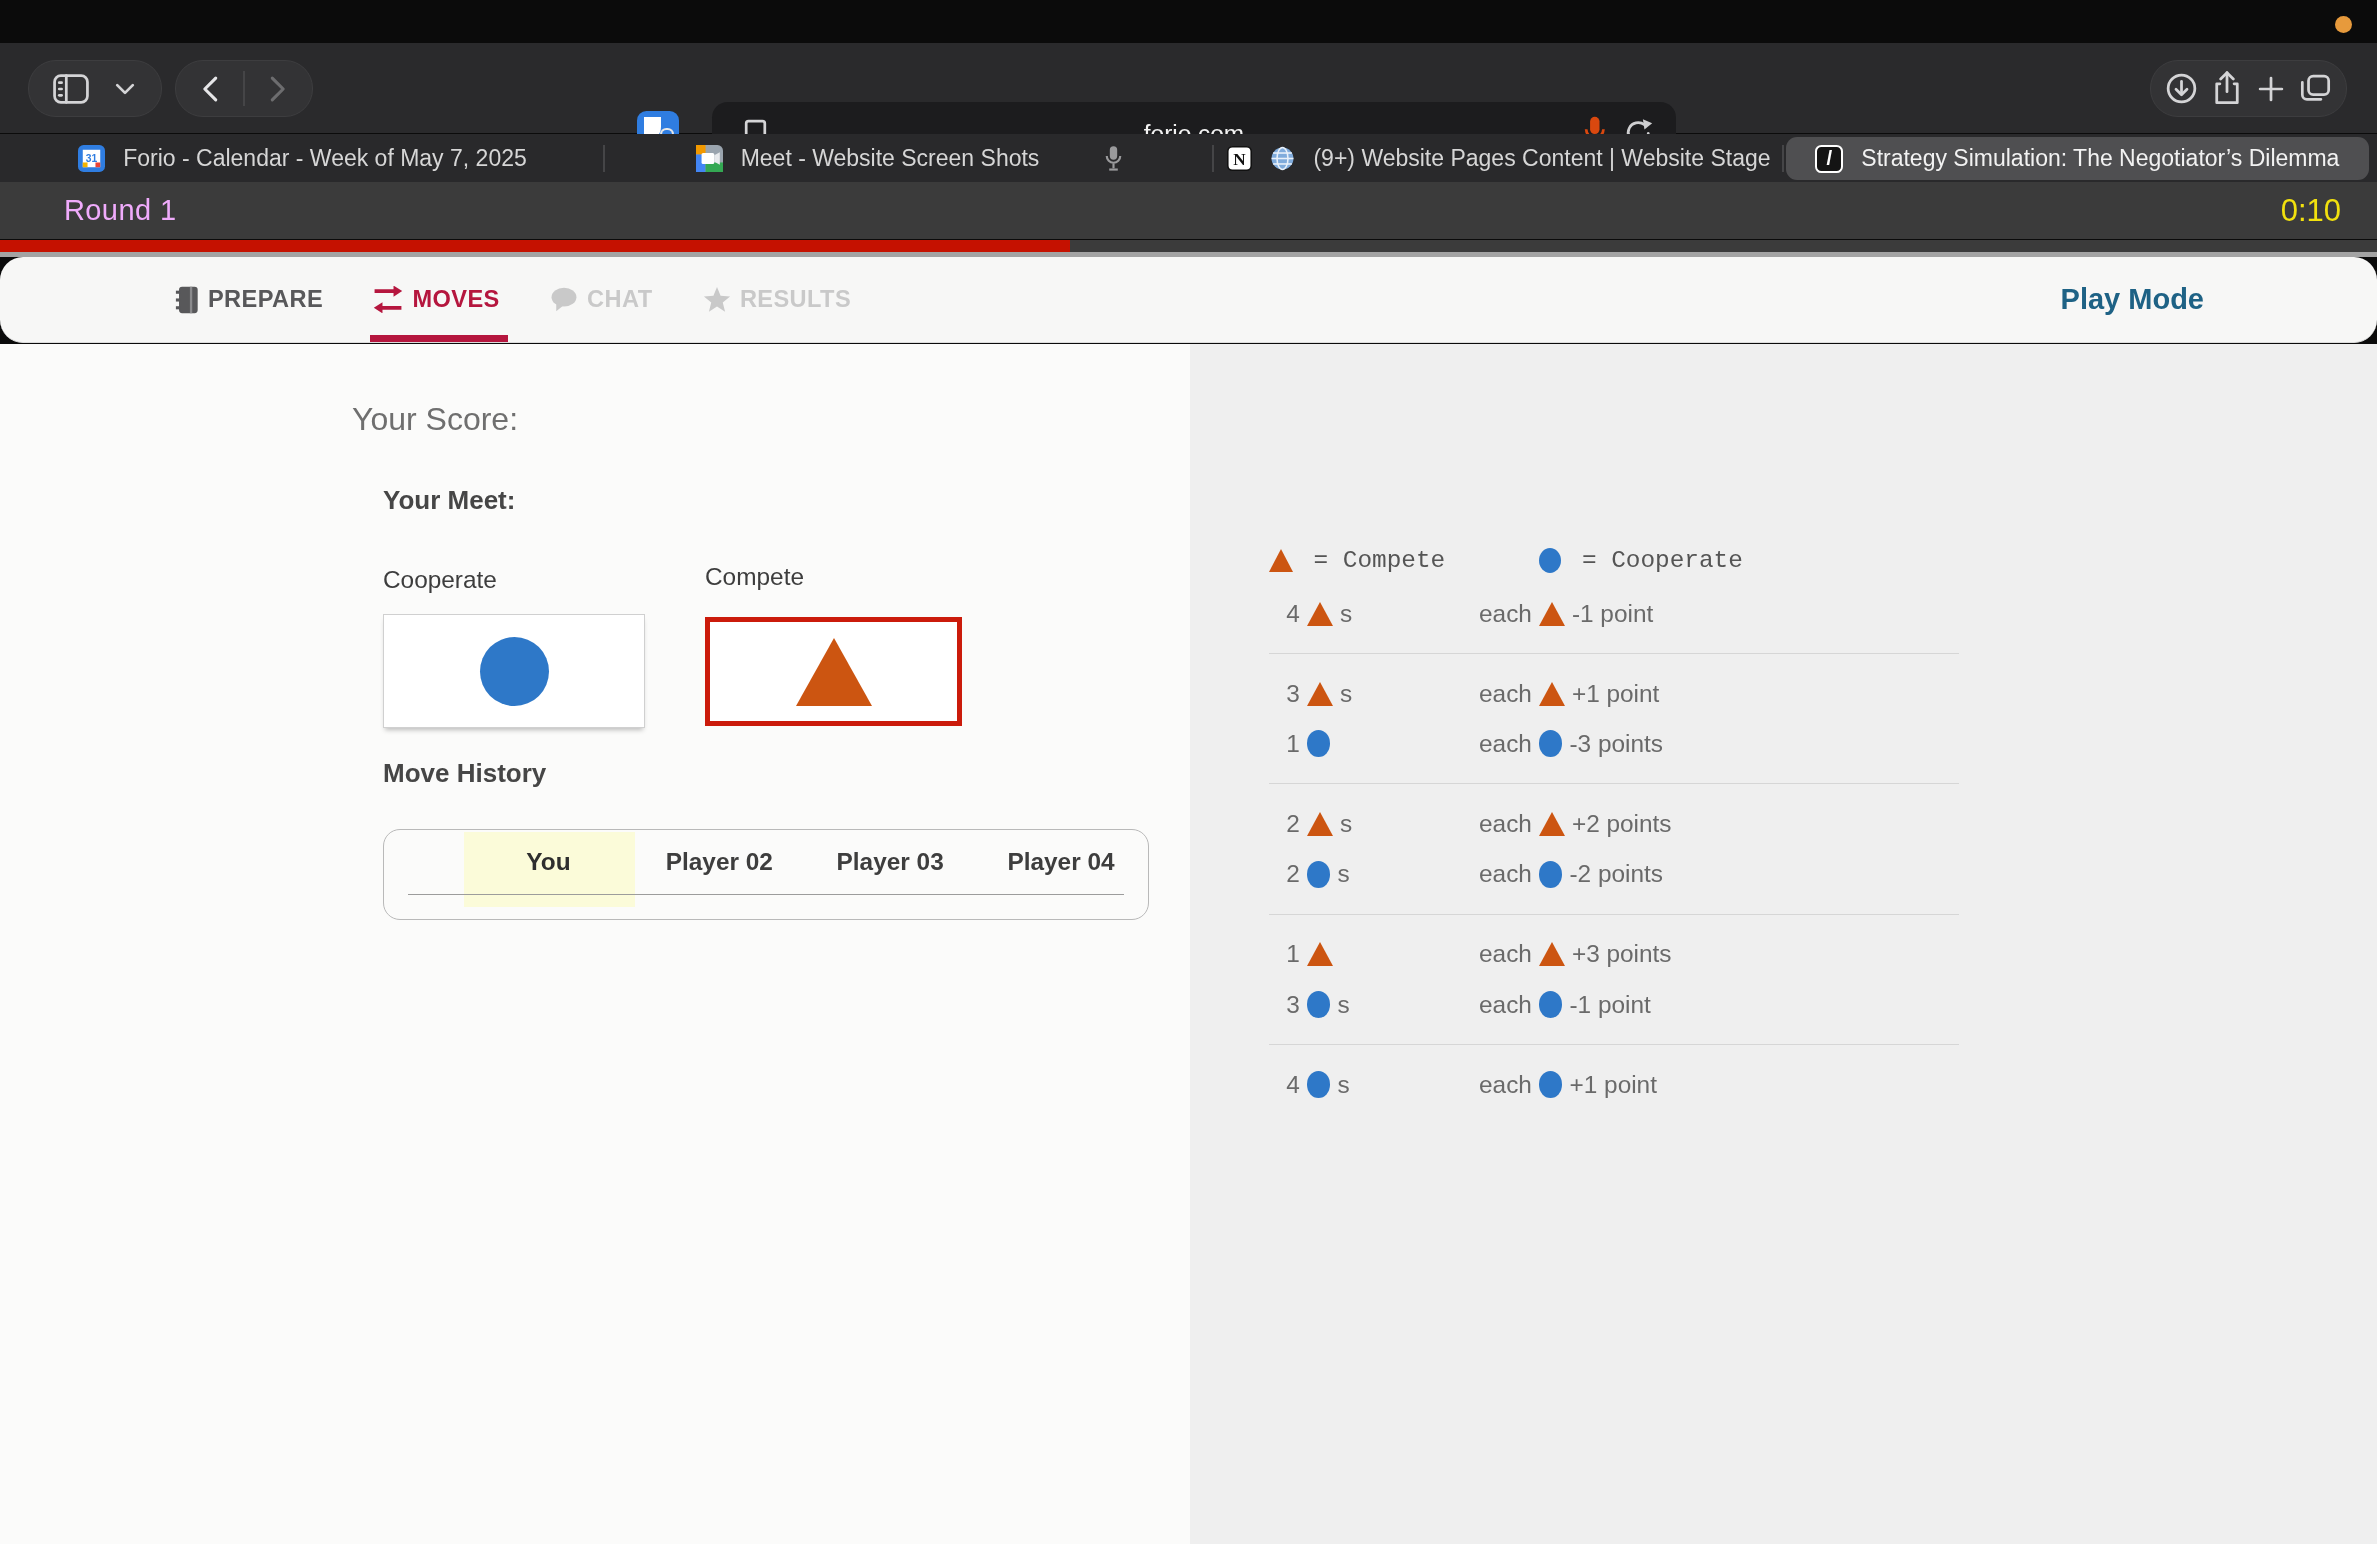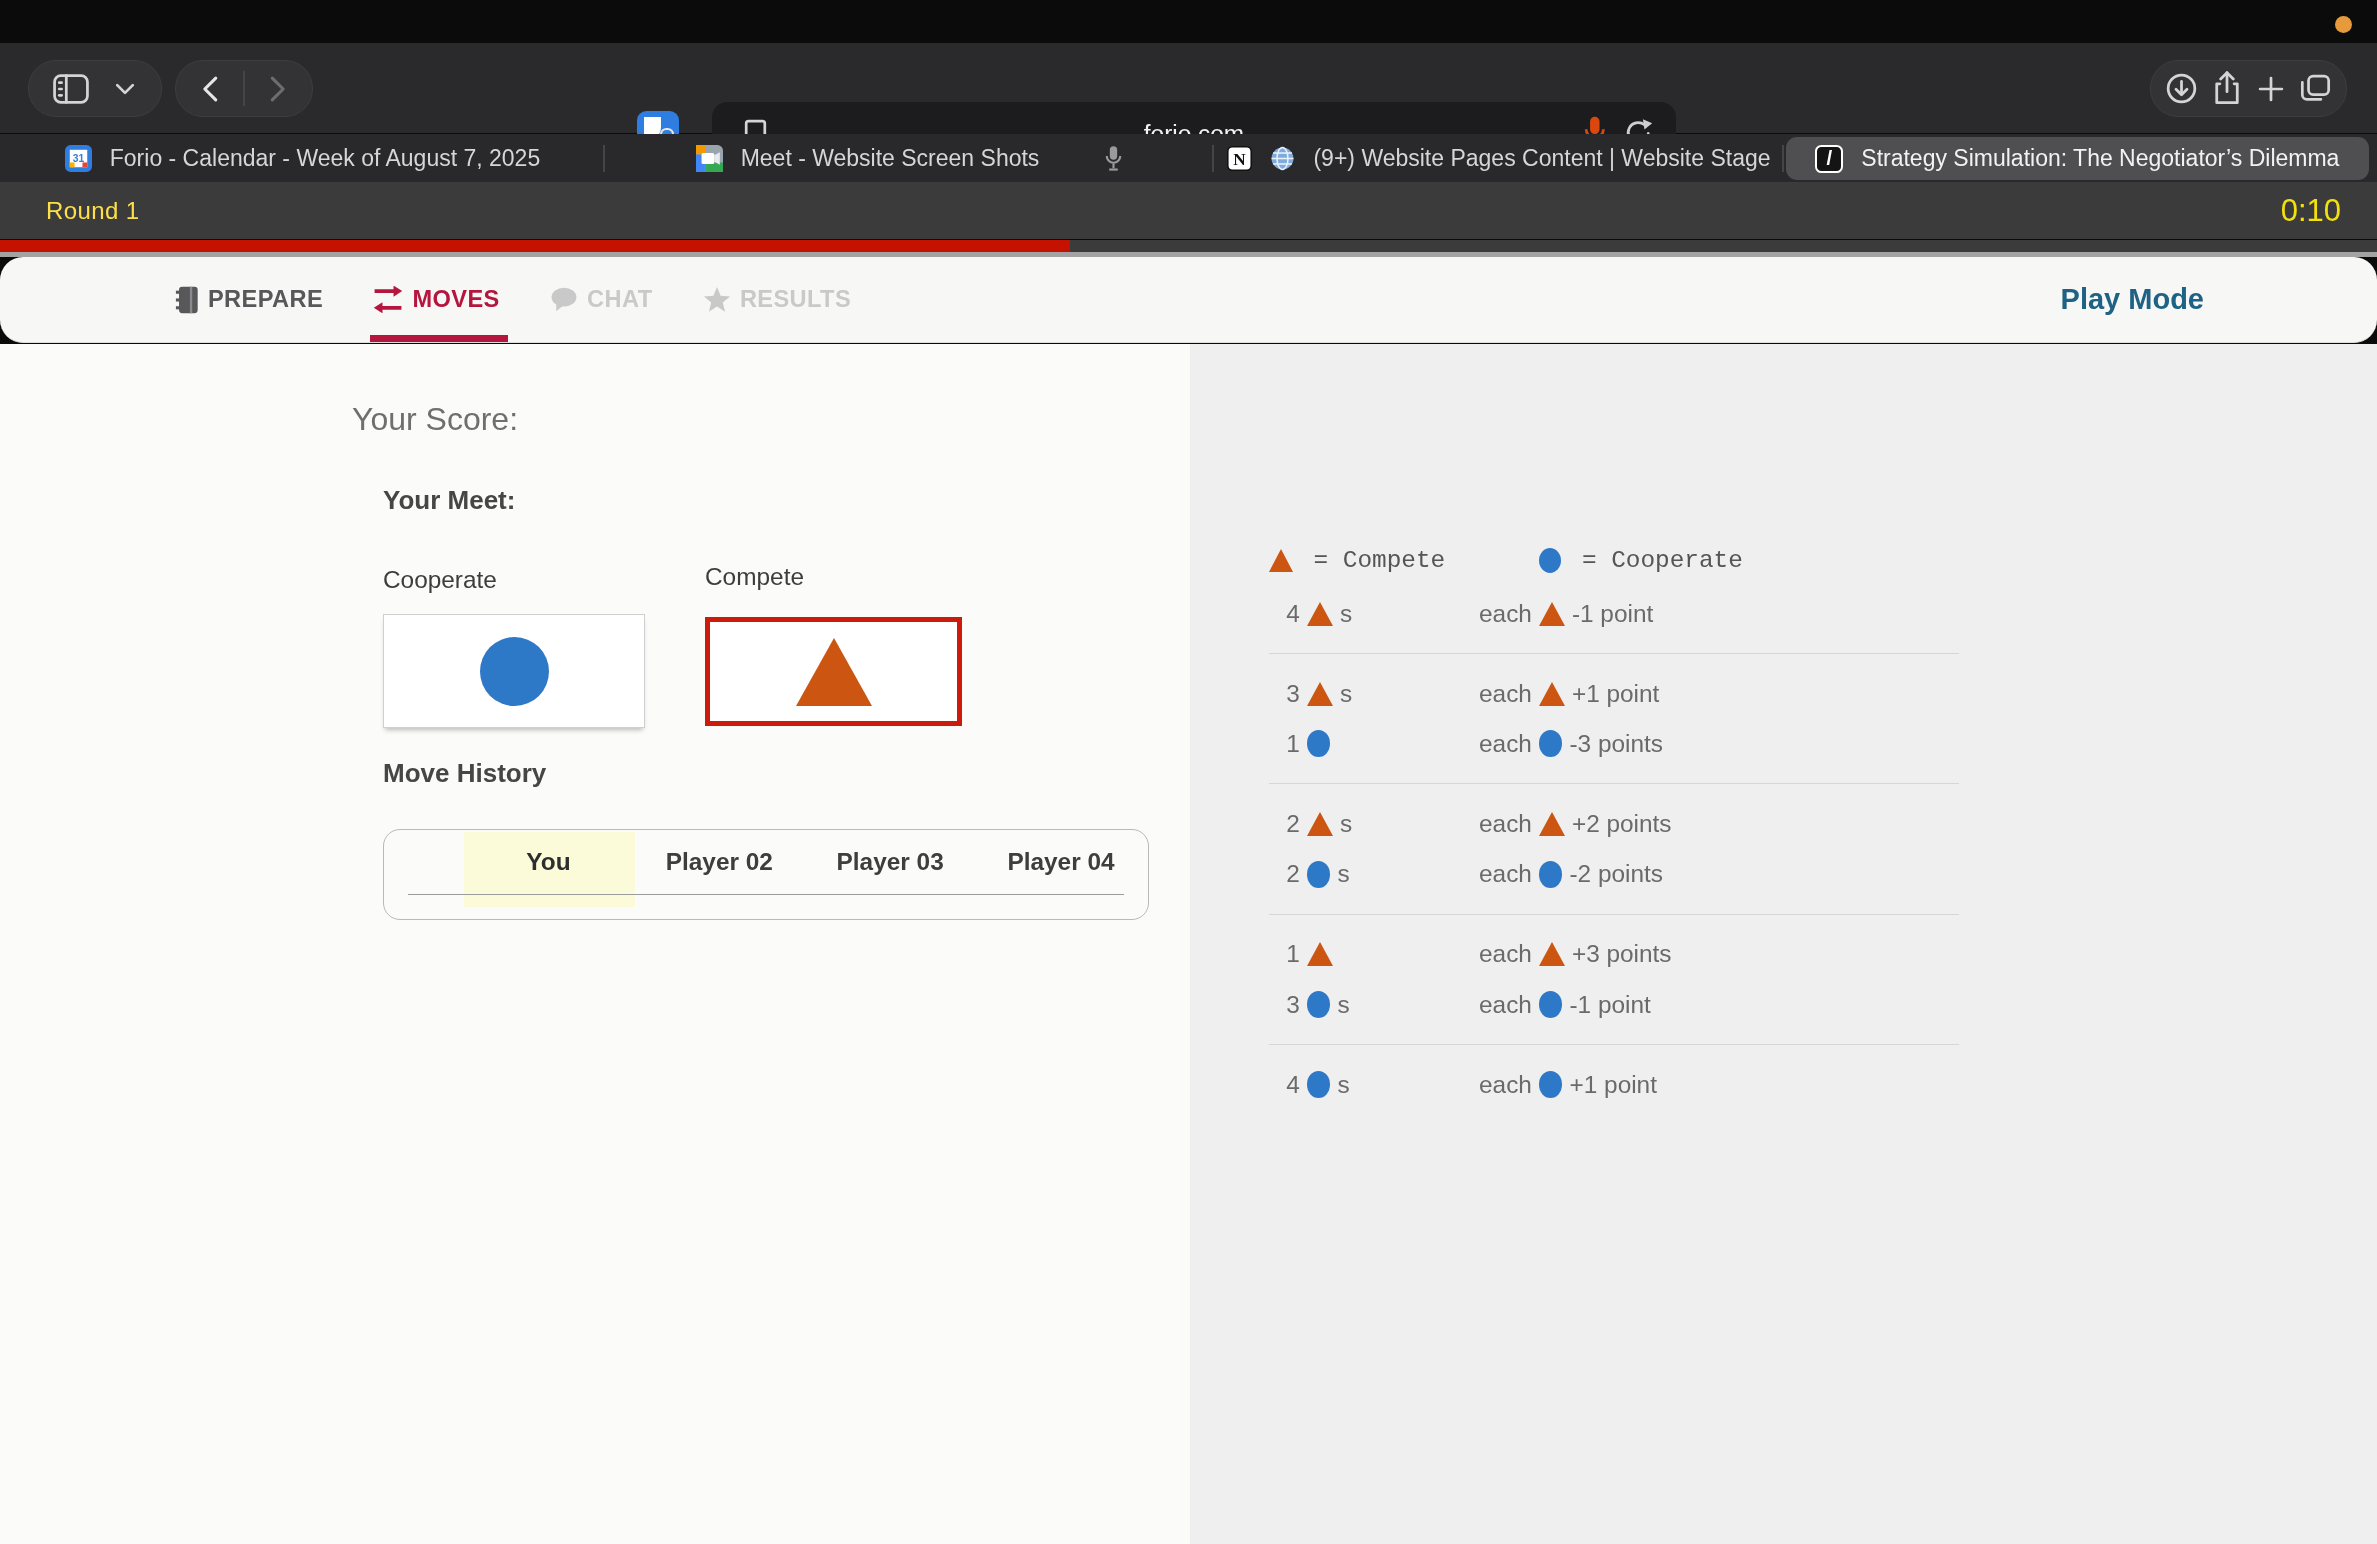--- a/index.html
+++ b/index.html
@@ -37,21 +37,21 @@
   .tab { position:relative; display:flex; align-items:center; justify-content:center; gap:18px; color:#d6d6d6; font-size:23px; }
   .tab .sep { position:absolute; right:0; top:11px; width:1.6px; height:27px; background:#454547; }
   .tab-active { margin:3.1px 7.9px 3.1px 1.6px; background:#4f4f51; border-radius:11px; color:#f2f2f2; }
   .tab1 { width:605px; } .tab2 { width:609px; } .tab3 { width:570px; } .tab4 { flex:1; }
   .favicon { display:block; flex:0 0 auto; }
   .slash-icon { width:28px; height:28px; border:2.4px solid #fff; border-radius:6.3px; background:#141414;
     display:flex; align-items:center; justify-content:center; color:#fff; font-size:20.4px; font-weight:bold; }
 
   
   .roundbar { position:absolute; left:0; top:182px; width:100%; height:57px; background:#3b3b3b; display:flex; align-items:center; }
-  .round-label { color:#fde047; font-size:24px; margin-left:46px; letter-spacing:0.4px; }
+  .round-label { color:#f0abfc; font-size:29px; margin-left:64px; letter-spacing:0.4px; }
   .timer { position:absolute; right:36px; color:#f2e10e; font-size:31px; }
   .progress-row { position:absolute; left:0; top:240px; width:100%; height:12.6px; background:#3b3b3b; }
   .progress-fill { height:100%; background:#c51100; }
   .grayline { position:absolute; left:0; top:252px; width:100%; height:4.7px; background:#a3a3a3; }
 
   
   .simnav { position:absolute; left:0; top:257px; width:100%; height:86px; background:#f7f7f6; border-bottom:1.6px solid #dcdcdc;
     display:flex; align-items:center;border-radius:23px; }
   .simnav-items { display:flex; align-items:center; gap:50px; margin-left:175px; }
   .nav-item { position:relative; display:flex; align-items:center; gap:9.4px; font-size:23.6px; font-weight:bold; letter-spacing:0.4px; height:84px; }
@@ -209,21 +209,21 @@
 
   <div class="tabbar">
     <div class="tab tab1">
       <svg class="favicon" width="27" height="27" viewBox="0 0 34 34" style="font-size:29px">
           <rect x="0" y="0" width="34" height="34" rx="7" fill="#2f7de1"></rect>
           <rect x="6" y="6" width="22" height="22" fill="#fff"></rect>
           <rect x="6" y="22" width="6" height="6" fill="#f4b400"></rect>
           <rect x="22" y="22" width="6" height="6" fill="#ea4335"></rect>
           <text x="17" y="21" font-size="13" font-weight="bold" fill="#2f7de1" text-anchor="middle" font-family="Liberation Sans, sans-serif">31</text>
         </svg>
-      <span>Forio - Calendar - Week of August 7, 2025</span>
+      <span>Forio - Calendar - Week of May 7, 2025</span>
       <span class="sep"></span>
     </div>
     <div class="tab tab2">
       <svg class="favicon" width="27" height="27" viewBox="0 0 34 34">
           <rect x="0" y="0" width="34" height="34" rx="7" fill="#9aa4ae"></rect>
           <rect x="0" y="0" width="12" height="12" fill="#f29900"></rect>
           <rect x="0" y="12" width="12" height="22" fill="#4285f4"></rect>
           <rect x="12" y="22" width="22" height="12" fill="#34a853"></rect>
           <rect x="7" y="10" width="16" height="14" rx="2" fill="#fff"></rect>
           <polygon points="23,13 30,9 30,25 23,21" fill="#e8eaed"></polygon>

